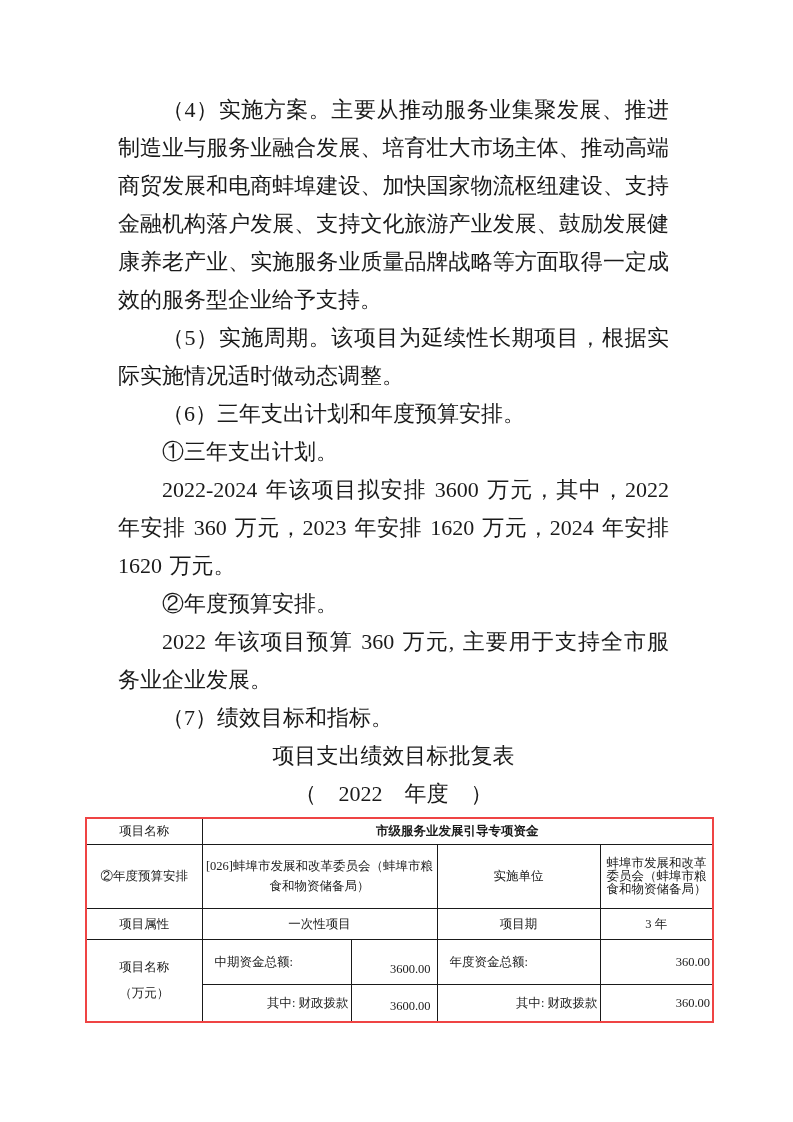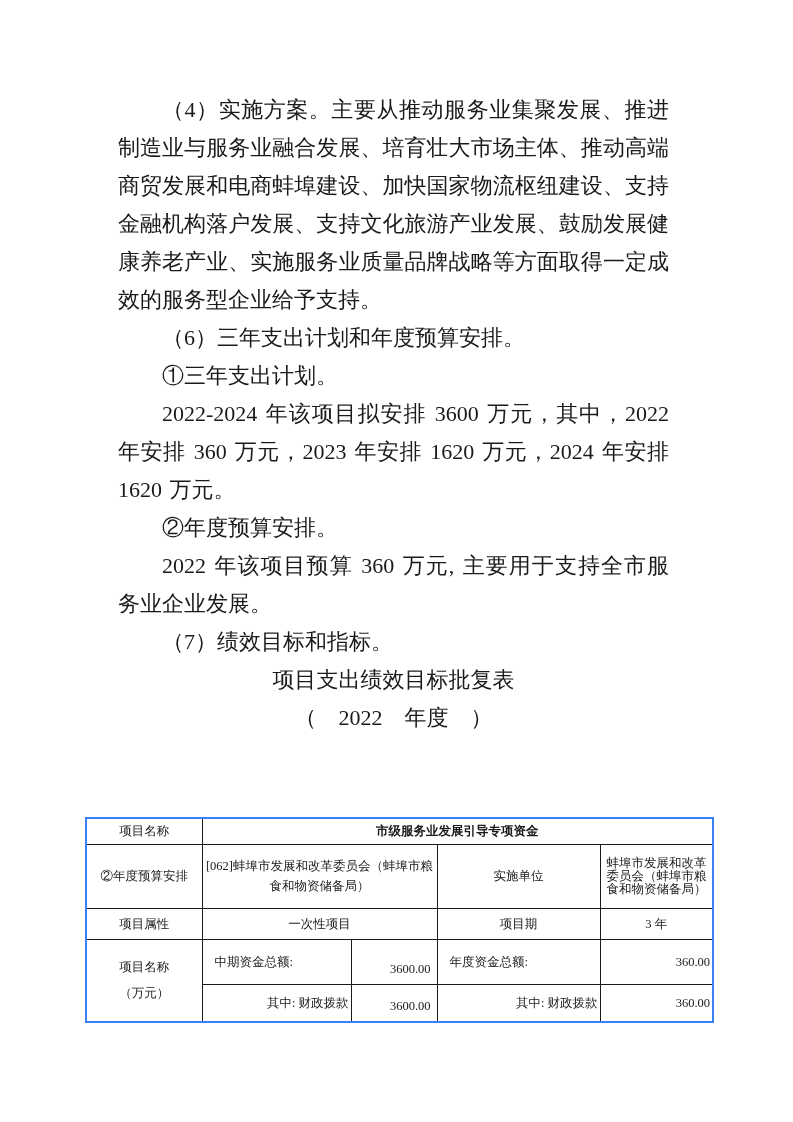--- a/index.html
+++ b/index.html
@@ -31,21 +31,21 @@
     text-align: center;
     text-indent: 0;
   }
   table.approval-table {
     position: absolute;
     left: 85px;
     top: 817px;
     width: 627px;
     border-collapse: collapse;
     table-layout: fixed;
-    border: 2px solid #3b82f6;
+    border: 2px solid #ef4444;
     font-size: 12.5px;
     line-height: 20px;
     color: #1a1a1a;
   }
   .approval-table td {
     border: 1px solid #1a1a1a;
     padding: 1px 2px;
     text-align: center;
     vertical-align: middle;
     overflow: hidden;
@@ -66,20 +66,21 @@
   }
   .approval-table td.fund-cell { line-height: 26px; }
 </style>
 </head>
 <body>
 
 <div class="page">
 
   <div class="body-text">
     <p>（4）实施方案。主要从推动服务业集聚发展、推进制造业与服务业融合发展、培育壮大市场主体、推动高端商贸发展和电商蚌埠建设、加快国家物流枢纽建设、支持金融机构落户发展、支持文化旅游产业发展、鼓励发展健康养老产业、实施服务业质量品牌战略等方面取得一定成效的服务型企业给予支持。</p>
+    <p>（5）实施周期。该项目为延续性长期项目，根据实际实施情况适时做动态调整。</p>
     <p>（6）三年支出计划和年度预算安排。</p>
     <p>①三年支出计划。</p>
     <p>2022-2024 年该项目拟安排 3600 万元，其中，2022 年安排 360 万元，2023 年安排 1620 万元，2024 年安排 1620 万元。</p>
     <p>②年度预算安排。</p>
     <p>2022 年该项目预算 360 万元, 主要用于支持全市服务业企业发展。</p>
     <p>（7）绩效目标和指标。</p>
     <p class="center">项目支出绩效目标批复表</p>
     <p class="center">（　2022　年度　）</p>
   </div>
 
@@ -91,21 +92,21 @@
       <col style="width:163px">
       <col style="width:113px">
     </colgroup>
     <tbody>
         <tr style="height:26px;">
       <td>项目名称</td>
       <td class="bold" colspan="4">市级服务业发展引导专项资金</td>
     </tr>
     <tr style="height:64px;">
       <td>②年度预算安排</td>
-      <td colspan="2">[062]蚌埠市发展和改革委员会（蚌埠市粮食和物资储备局）</td>
+      <td colspan="2">[026]蚌埠市发展和改革委员会（蚌埠市粮食和物资储备局）</td>
       <td>实施单位</td>
       <td class="unit-cell">蚌埠市发展和改革委员会（蚌埠市粮食和物资储备局）</td>
     </tr>
     <tr style="height:31px;">
       <td>项目属性</td>
       <td colspan="2">一次性项目</td>
       <td>项目期</td>
       <td>3 年</td>
     </tr>
     <tr style="height:45px;">

